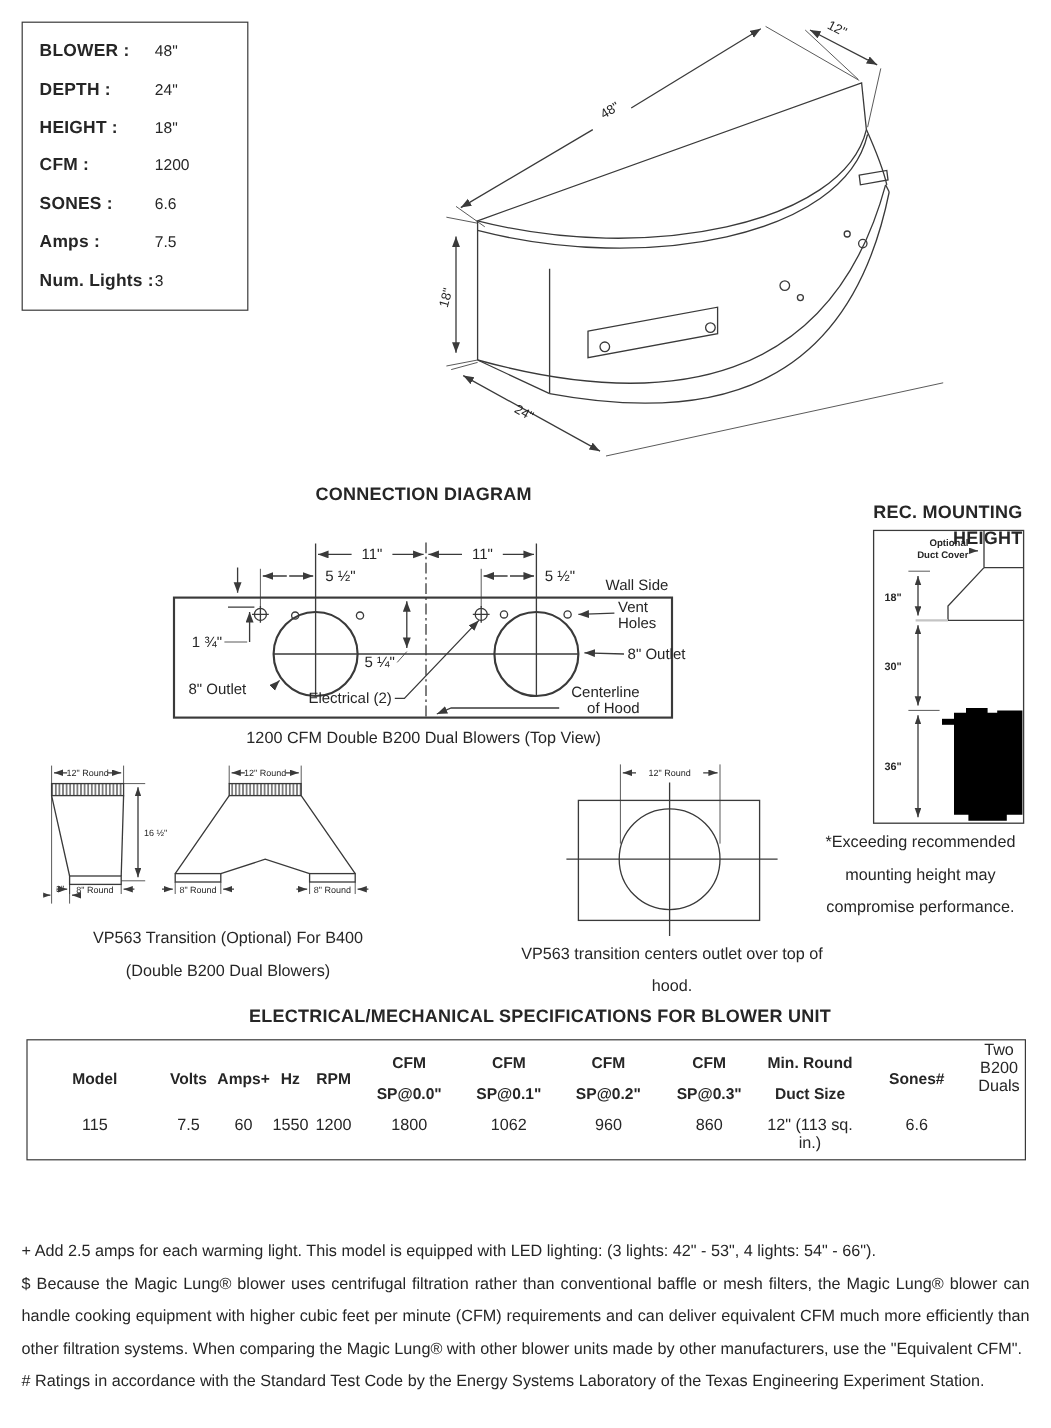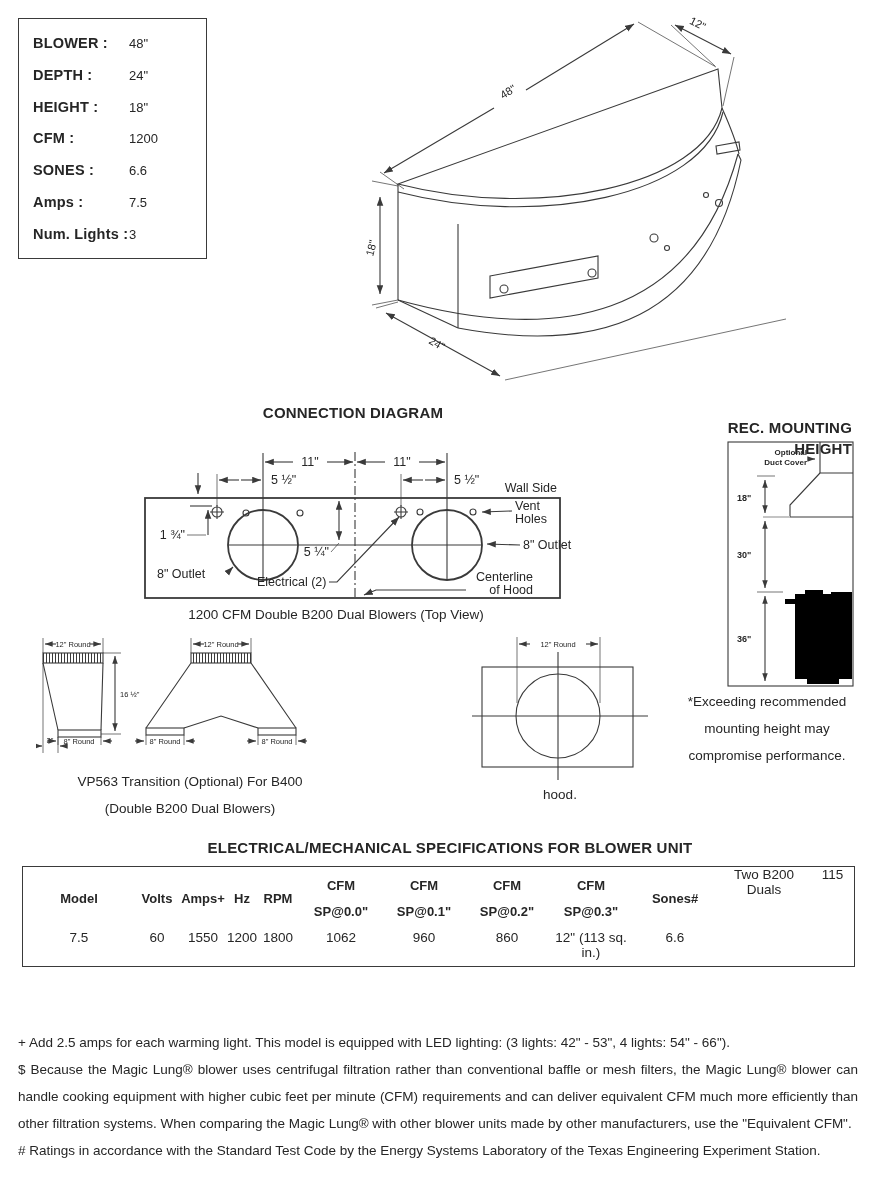--- a/index.html
+++ b/index.html
@@ -189,21 +189,21 @@
   <path class="s1" d="M387,105 L354,104" marker-end="url(#ac)"></path>
   <text class="t12" text-anchor="end" x="400" y="141">Centerline</text>
   <text class="t12" text-anchor="end" x="400" y="154">of Hood</text>
   <path class="s1" d="M333,150 H243 L231,155" marker-end="url(#ac)"></path>
   <text class="t12" x="24" y="138">8" Outlet</text>
   <path class="s1" d="M94,133 L100,127" marker-end="url(#ac)"></path>
   <text class="t12" x="124" y="146">Electrical (2)</text>
   <path class="s1" d="M196,142 H204 L266,77" marker-end="url(#ac)"></path>
 </svg>
 
-<div class="abs caption center" style="left:116px; top:607px; width:440px;">1200 CFM Double B200 Dual Blowers (Top View)</div>
+<div class="abs caption center" style="left:133px; top:607px; width:440px;">1200 CFM Double B200 Dual Blowers (Top View)</div>
 
 <div class="abs sec-title right" style="left:688px; top:417px; width:164px; line-height:21px;">
   <div>REC. MOUNTING</div>
   <div>HEIGHT</div>
 </div>
 
 <svg class="abs" style="left:727px; top:441px;" width="128" height="248">
   <defs>
     <marker id="am" markerWidth="8" markerHeight="6" refX="7" refY="2.5" orient="auto-start-reverse">
         <path d="M0,0 L7,2.5 L0,5 Z" fill="#3a3a3a"></path>
@@ -299,35 +299,37 @@
   <rect class="s1" x="14" y="40" width="151" height="100"></rect>
   <circle class="s1" cx="90" cy="89" r="42"></circle>
   <path class="s1" d="M90,25 V153 M4,89 H180"></path>
   <path class="thin" d="M49,10 V76 M132,10 V76"></path>
   <path class="s1" d="M62,17 L51,17" marker-end="url(#ao)"></path>
     <path class="s1" d="M118,17 L130,17" marker-end="url(#ao)"></path>
   <text class="t7" text-anchor="middle" x="90" y="20">12" Round</text>
 </svg>
 
 <div class="abs caption center" style="left:425px; top:781px; width:270px; line-height:27px;">
+  <div>VP563 transition centers outlet over top of</div>
   <div>hood.</div>
 </div>
 
 <div class="abs sec-title center" style="left:12px; top:839px; width:876px;">ELECTRICAL/MECHANICAL SPECIFICATIONS FOR BLOWER UNIT</div>
 
 <div class="abs spec-table">
   <div class="th">Model</div>
   <div class="th">Volts</div>
   <div class="th">Amps+</div>
   <div class="th">Hz</div>
   <div class="th">RPM</div>
   <div class="th">CFM SP@0.0"</div>
   <div class="th">CFM SP@0.1"</div>
   <div class="th">CFM SP@0.2"</div>
   <div class="th">CFM SP@0.3"</div>
+  <div class="th">Min. Round Duct Size</div>
   <div class="th">Sones#</div>
   <div class="td">Two B200 Duals</div>
   <div class="td">115</div>
   <div class="td">7.5</div>
   <div class="td">60</div>
   <div class="td">1550</div>
   <div class="td">1200</div>
   <div class="td">1800</div>
   <div class="td">1062</div>
   <div class="td">960</div>

